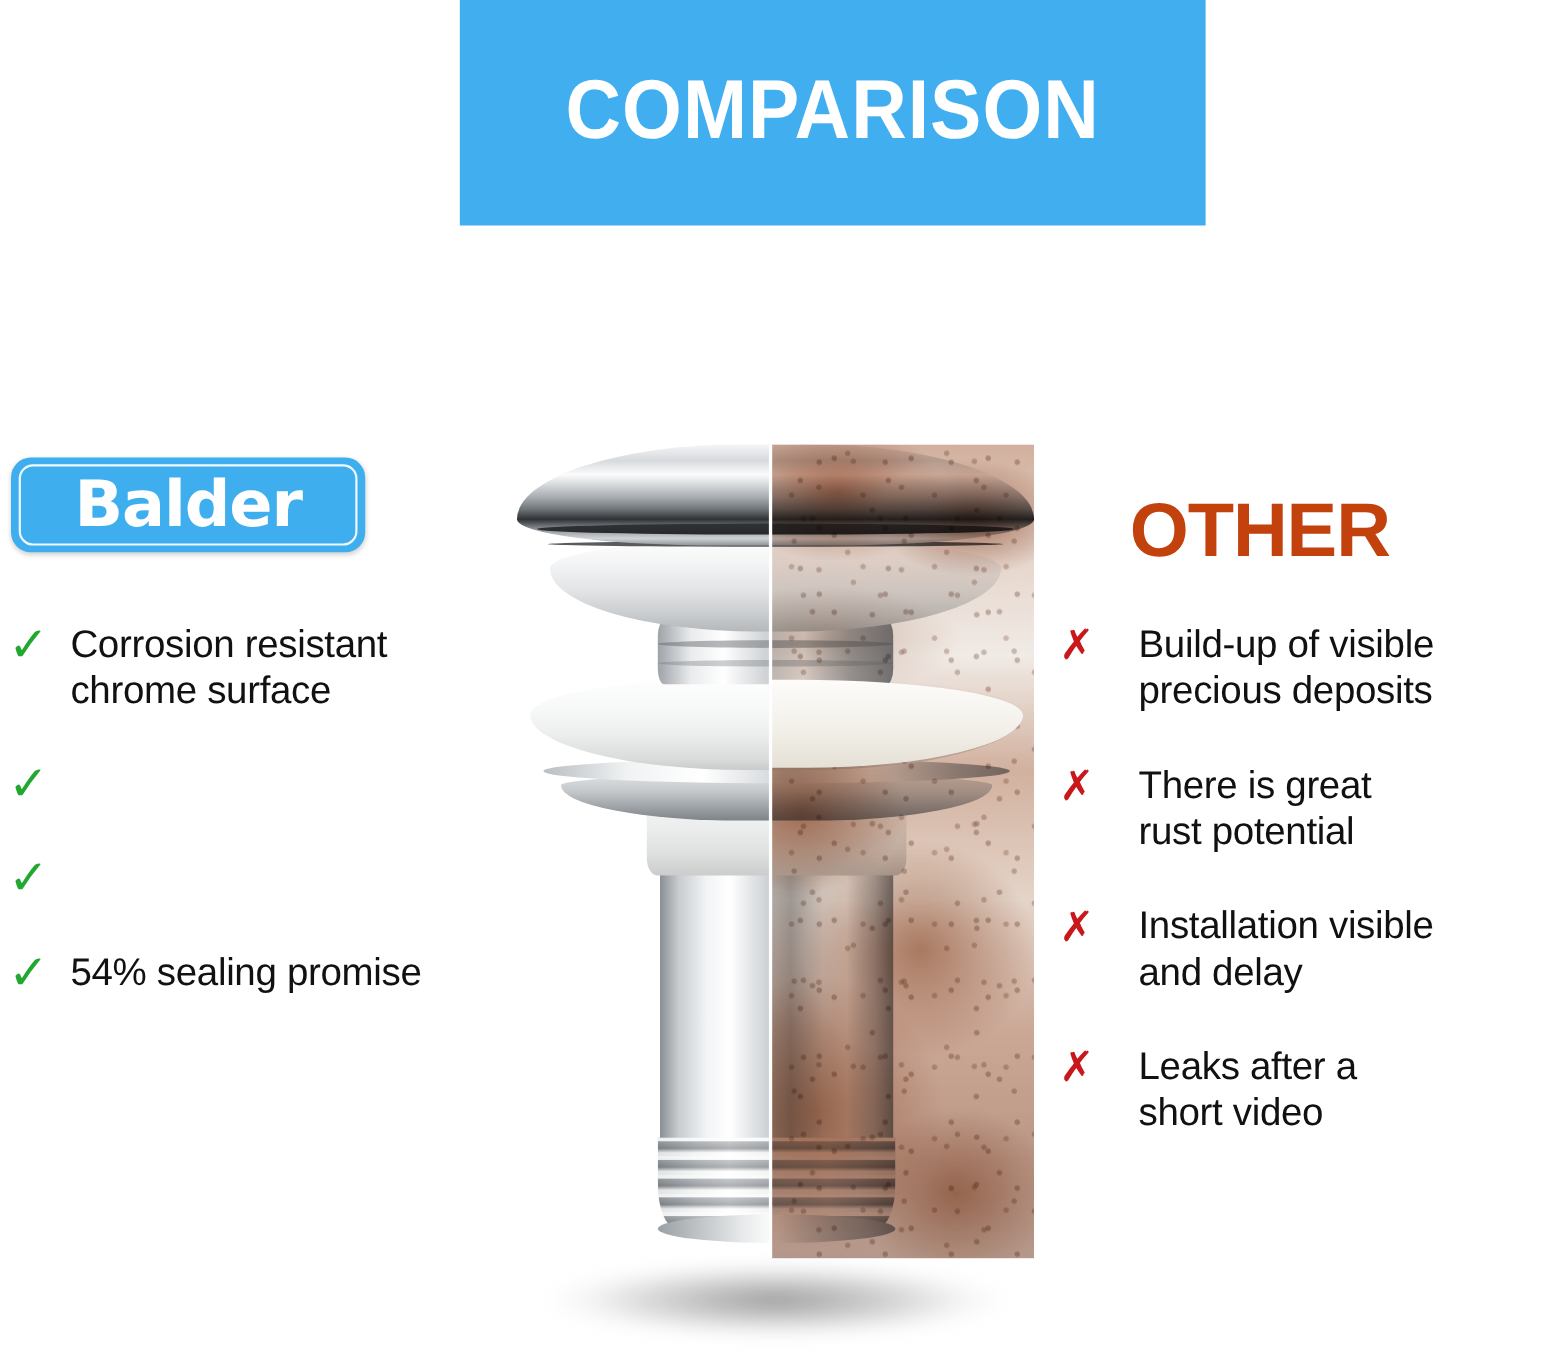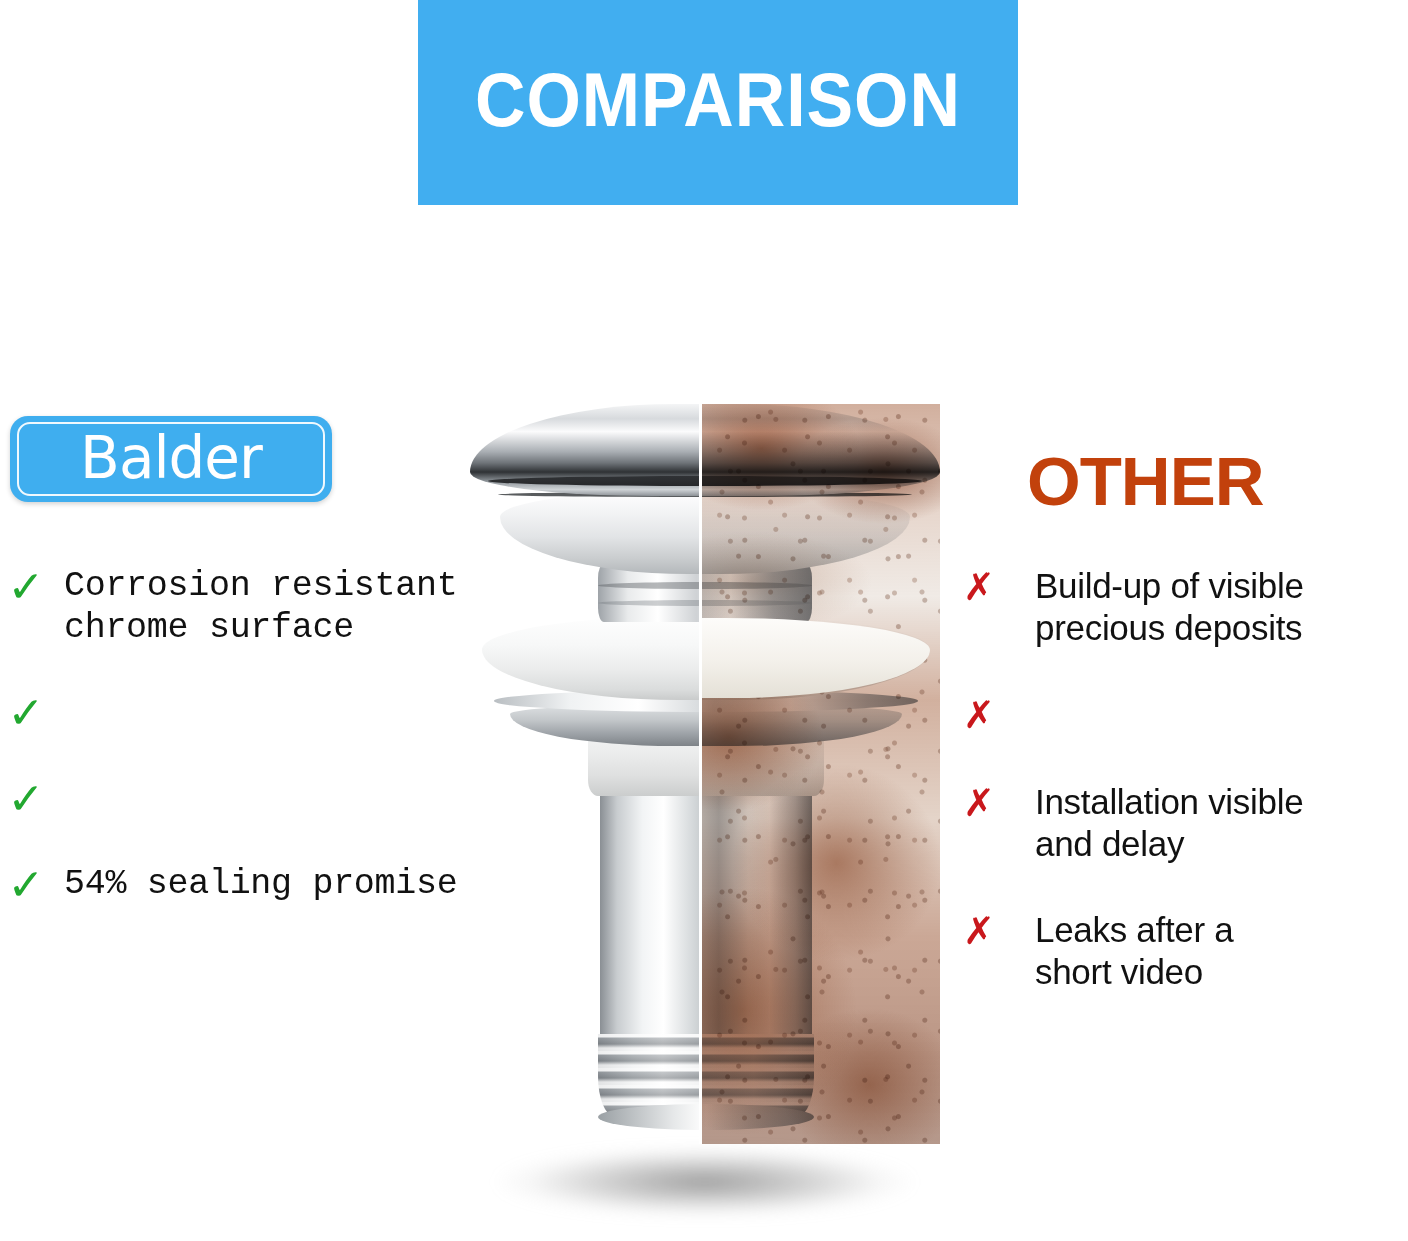--- a/index.html
+++ b/index.html
@@ -6,21 +6,21 @@
   body{
     width:1408px;height:1241px;
     background:#ffffff;
     font-family:"Liberation Sans","DejaVu Sans",sans-serif;
     overflow:hidden;
     position:relative;
   }
 
   
   .banner{
-    position:absolute;left:418px;top:0;width:600px;height:205px;
+    position:absolute;left:418px;top:0;width:678px;height:205px;
     background:#41AEF0;
     display:flex;align-items:center;justify-content:center;
     box-sizing:border-box;
   }
   .banner-title{
     color:#ffffff;
     font-size:76px;
     font-weight:bold;
     letter-spacing:1px;
     transform:scaleX(0.92);
@@ -42,21 +42,21 @@
     position:absolute;left:7px;top:6px;right:7px;bottom:6px;
     border:2px solid rgba(255,255,255,.92);
     border-radius:13px;
     box-sizing:border-box;
   }
   .logo-text{
     position:absolute;left:0;top:0;right:0;bottom:0;
     display:flex;align-items:center;justify-content:center;
     color:#ffffff;
     font-size:58px;
-    font-weight:400;
+    font-weight:700;
     letter-spacing:-1px;
     font-family:"DejaVu Sans","Liberation Sans",sans-serif;
     line-height:1;
     margin-top:-3px;
   }
 
   
   .other-heading{
     position:absolute;left:1027px;top:447px;
     font-size:69px;font-weight:bold;color:#c2410c;
@@ -87,21 +87,21 @@
   .feat-text{
     flex:1;
     font-size:35px;
     line-height:42px;
     color:#111111;
     font-weight:400;
     letter-spacing:-0.3px;
     white-space:pre-line;
   }
   .list-left .feat{margin-bottom:42px;}
-  .list-left .feat-text{padding-left:12px;font-family:Liberation Mono, monospace;}
+  .list-left .feat-text{padding-left:12px;}
   .list-right .feat{margin-bottom:44px;}
   .list-right .feat-text{padding-left:14px;}
   .list-right .feat-mark{width:58px;flex:0 0 58px;text-align:left;padding-left:8px;}
 
   
   .product{
     position:absolute;left:470px;top:404px;width:470px;height:700px;
   }
   .prod-layer{position:absolute;}
 
@@ -329,20 +329,22 @@
 </div>
 
 <div class="list list-right">
   <div class="feat">
     <div class="feat-mark mark-x">✗</div>
     <div class="feat-text">Build-up of visible
 precious deposits</div>
   </div>
   <div class="feat">
     <div class="feat-mark mark-x">✗</div>
+    <div class="feat-text">There is great
+rust potential</div>
   </div>
   <div class="feat">
     <div class="feat-mark mark-x">✗</div>
     <div class="feat-text">Installation visible
 and delay</div>
   </div>
   <div class="feat">
     <div class="feat-mark mark-x">✗</div>
     <div class="feat-text">Leaks after a
 short video</div>

